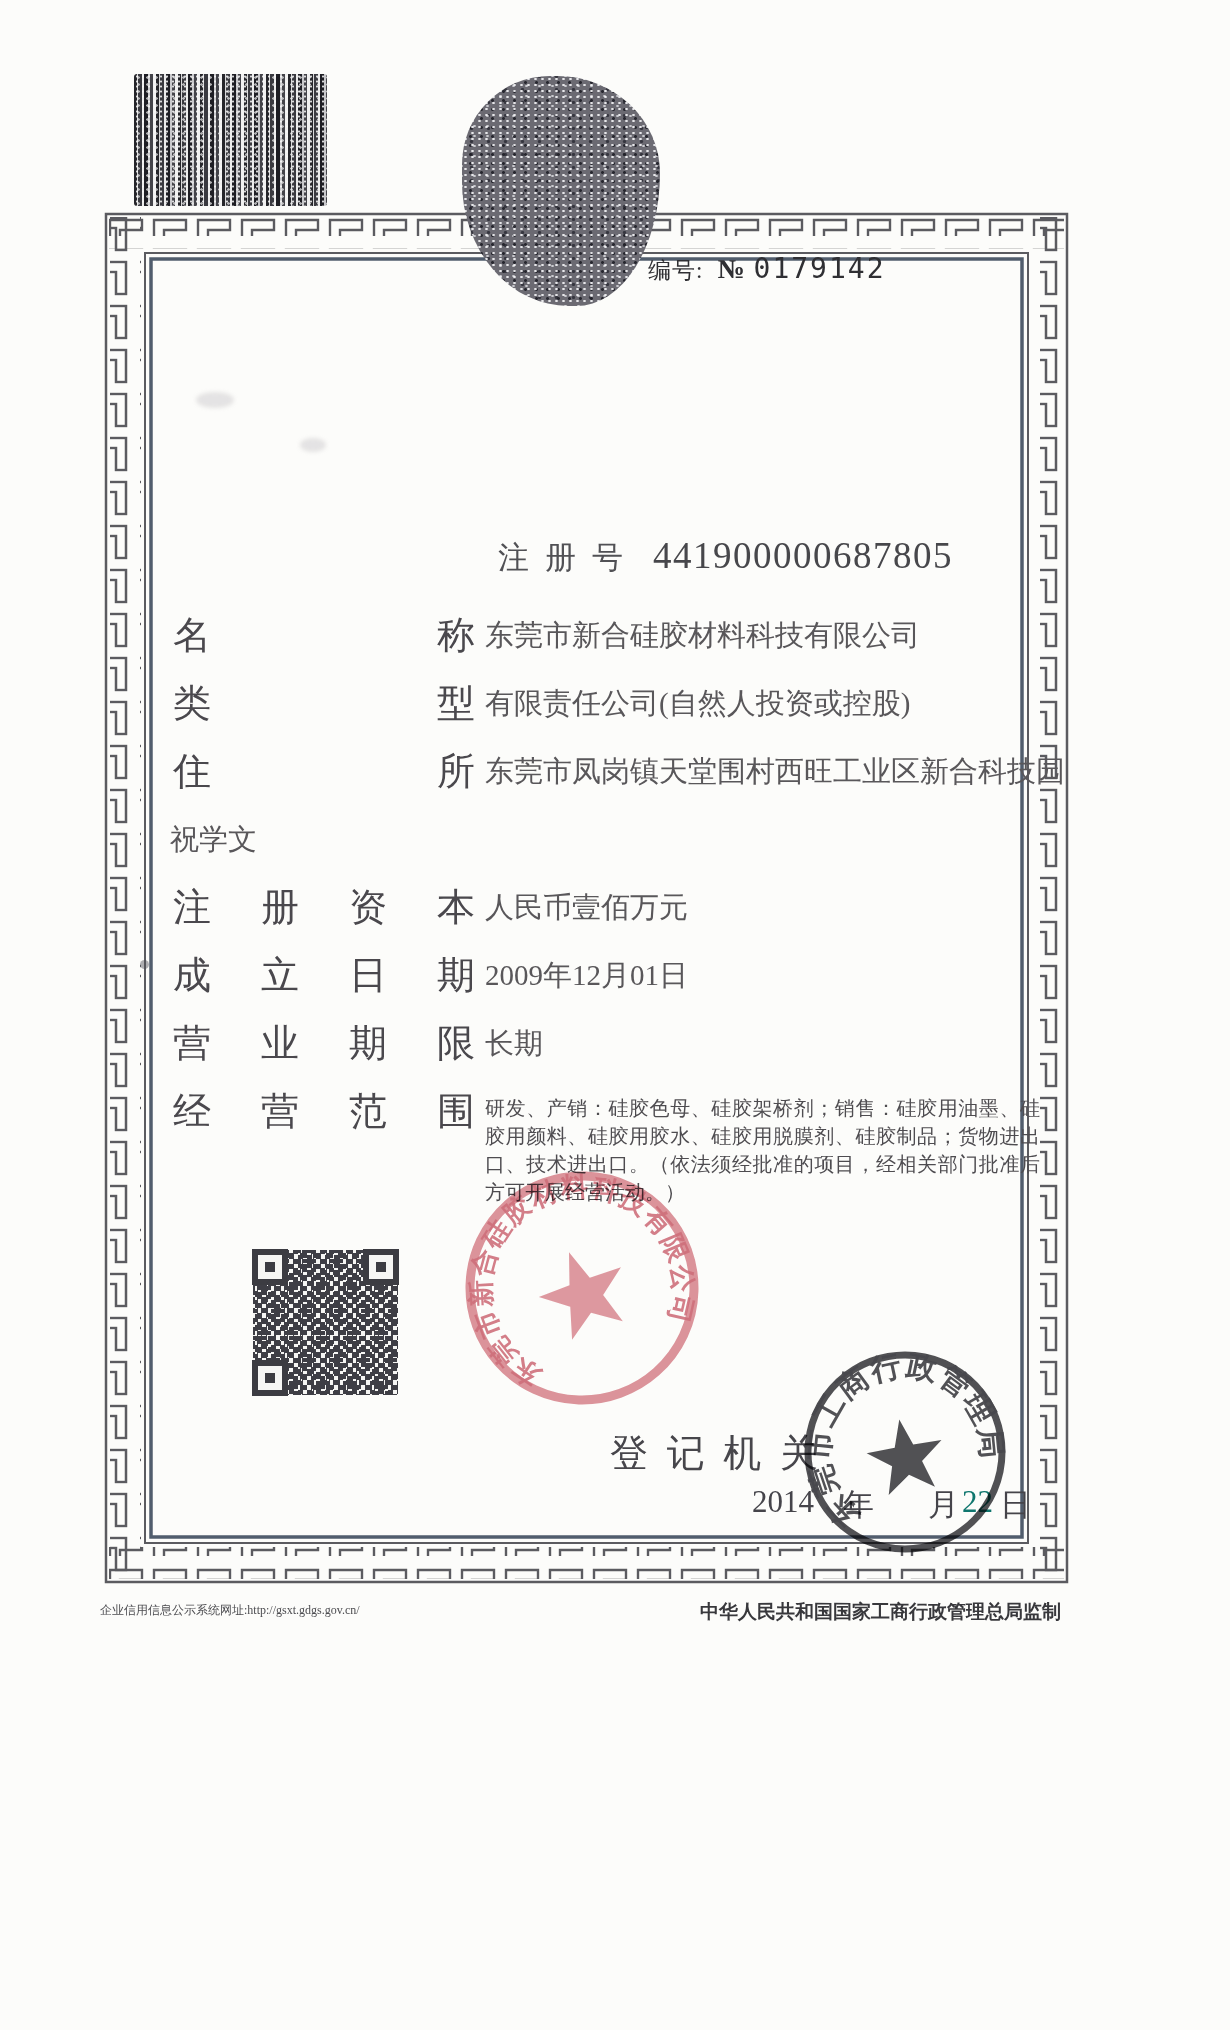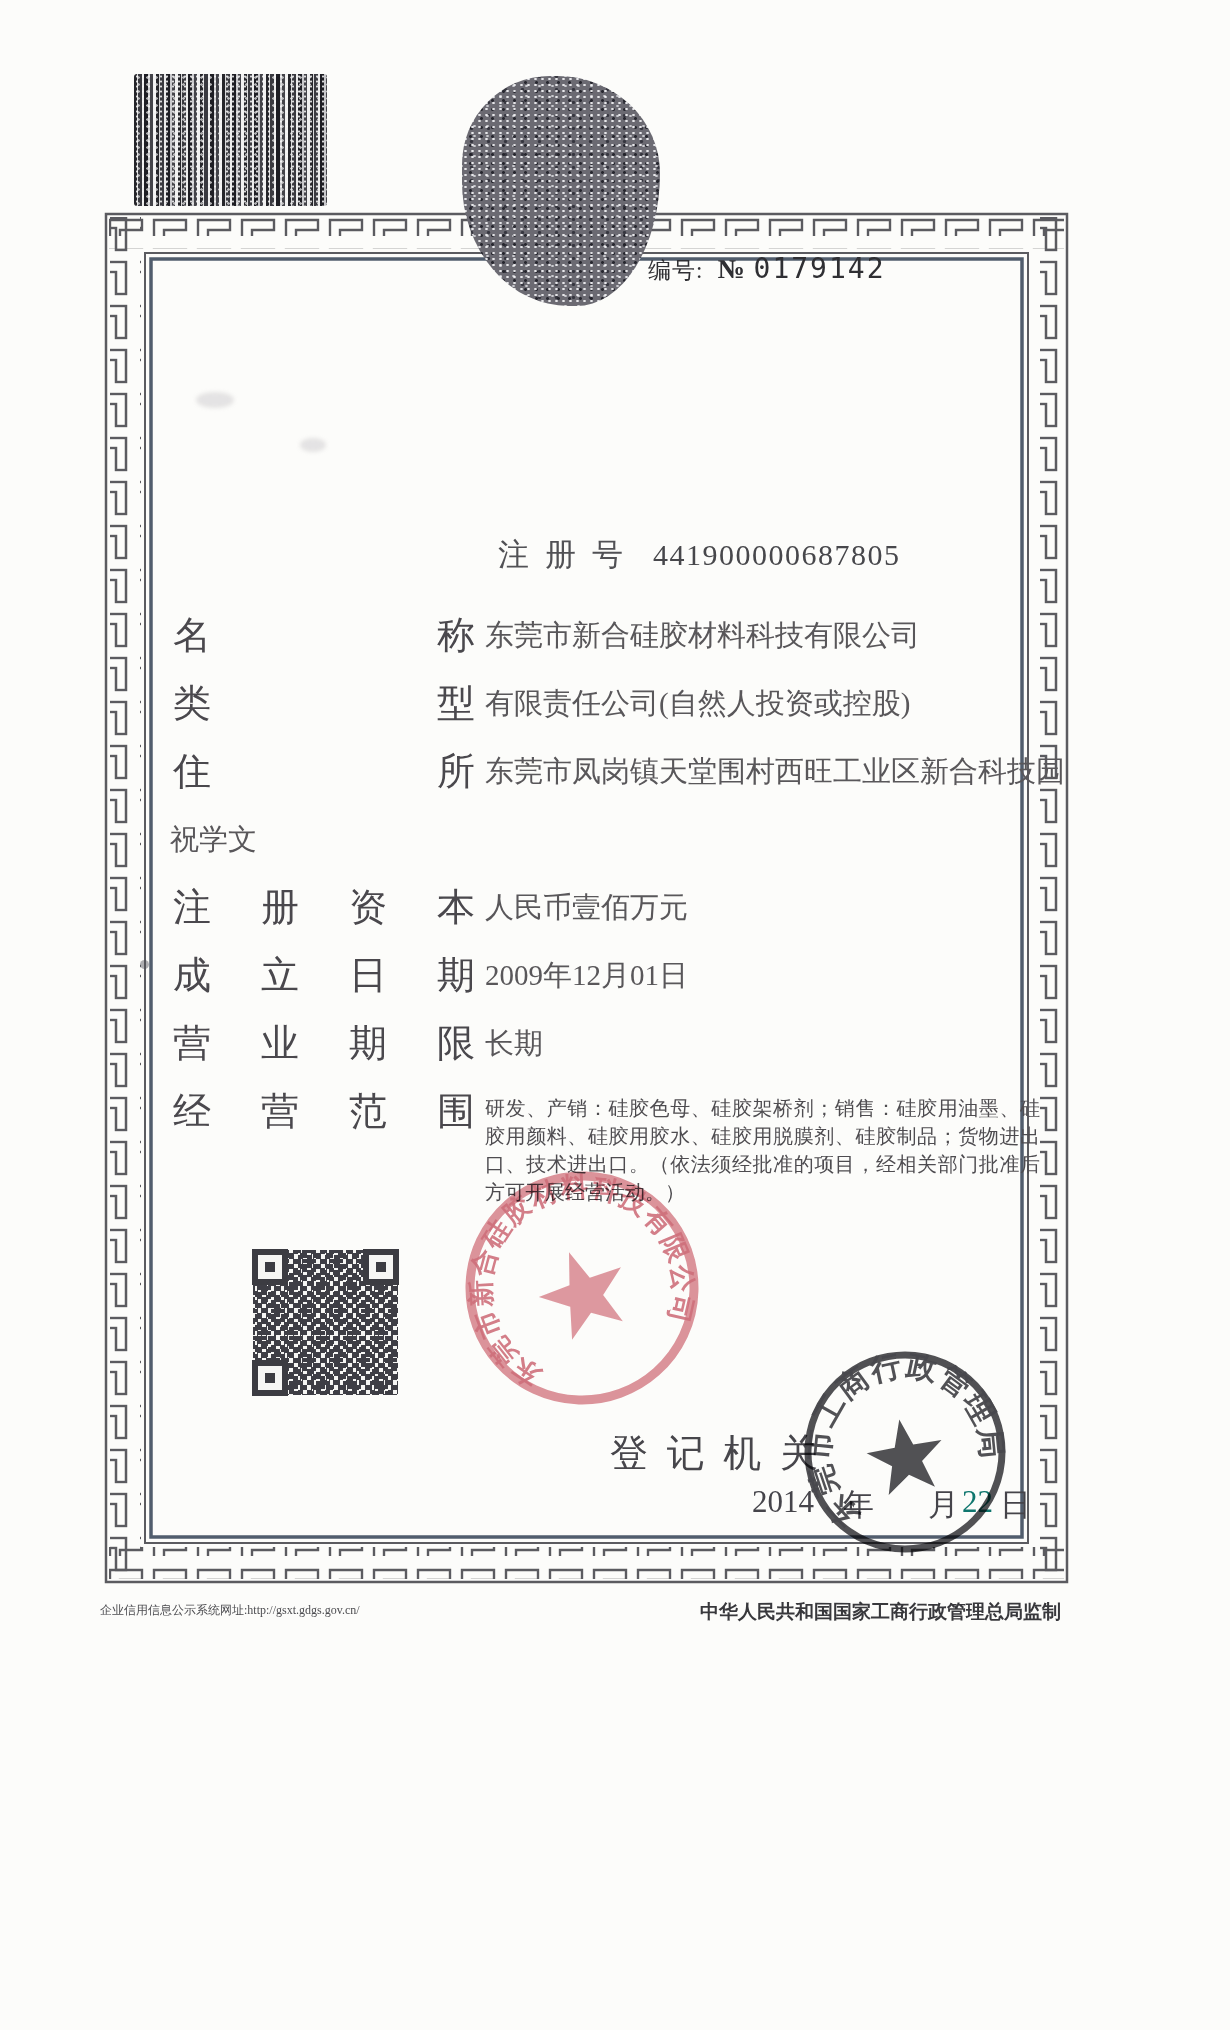--- a/index.html
+++ b/index.html
@@ -48,21 +48,21 @@
   .doc-title{
     position:absolute; left:237px; top:330px; width:525px; z-index:4;
     font-family:"Liberation Sans","DejaVu Sans",sans-serif;
     font-size:112px; line-height:1.2; font-weight:800; color:#323136;
     text-align:justify; text-align-last:justify; text-justify:inter-character;
     text-shadow:1px 1px 0 rgba(60,60,65,.35);
   }
 
   .reg-line{position:absolute; left:498px; top:534px; z-index:4; white-space:nowrap;}
   .reg-line .reg-label{font-size:31px; color:#515155; letter-spacing:16px;}
-  .reg-line .reg-num{font-size:30px; color:#47474b; letter-spacing:1.5px; margin-left:14px;}
+  .reg-line .reg-num{font-size:37px; color:#47474b; letter-spacing:1.5px; margin-left:14px;}
 
   
   .fields{position:absolute; left:160px; top:612px; width:880px; z-index:4;}
   .field-row{display:flex; align-items:flex-start; margin-bottom:22px;}
   .field-label{
     width:302px; flex:0 0 302px;
     font-size:38px; line-height:46px; color:#4a484d; font-weight:500;
     text-align:justify; text-align-last:justify; text-justify:inter-character;margin-left:13px;
   }
   .field-value{

